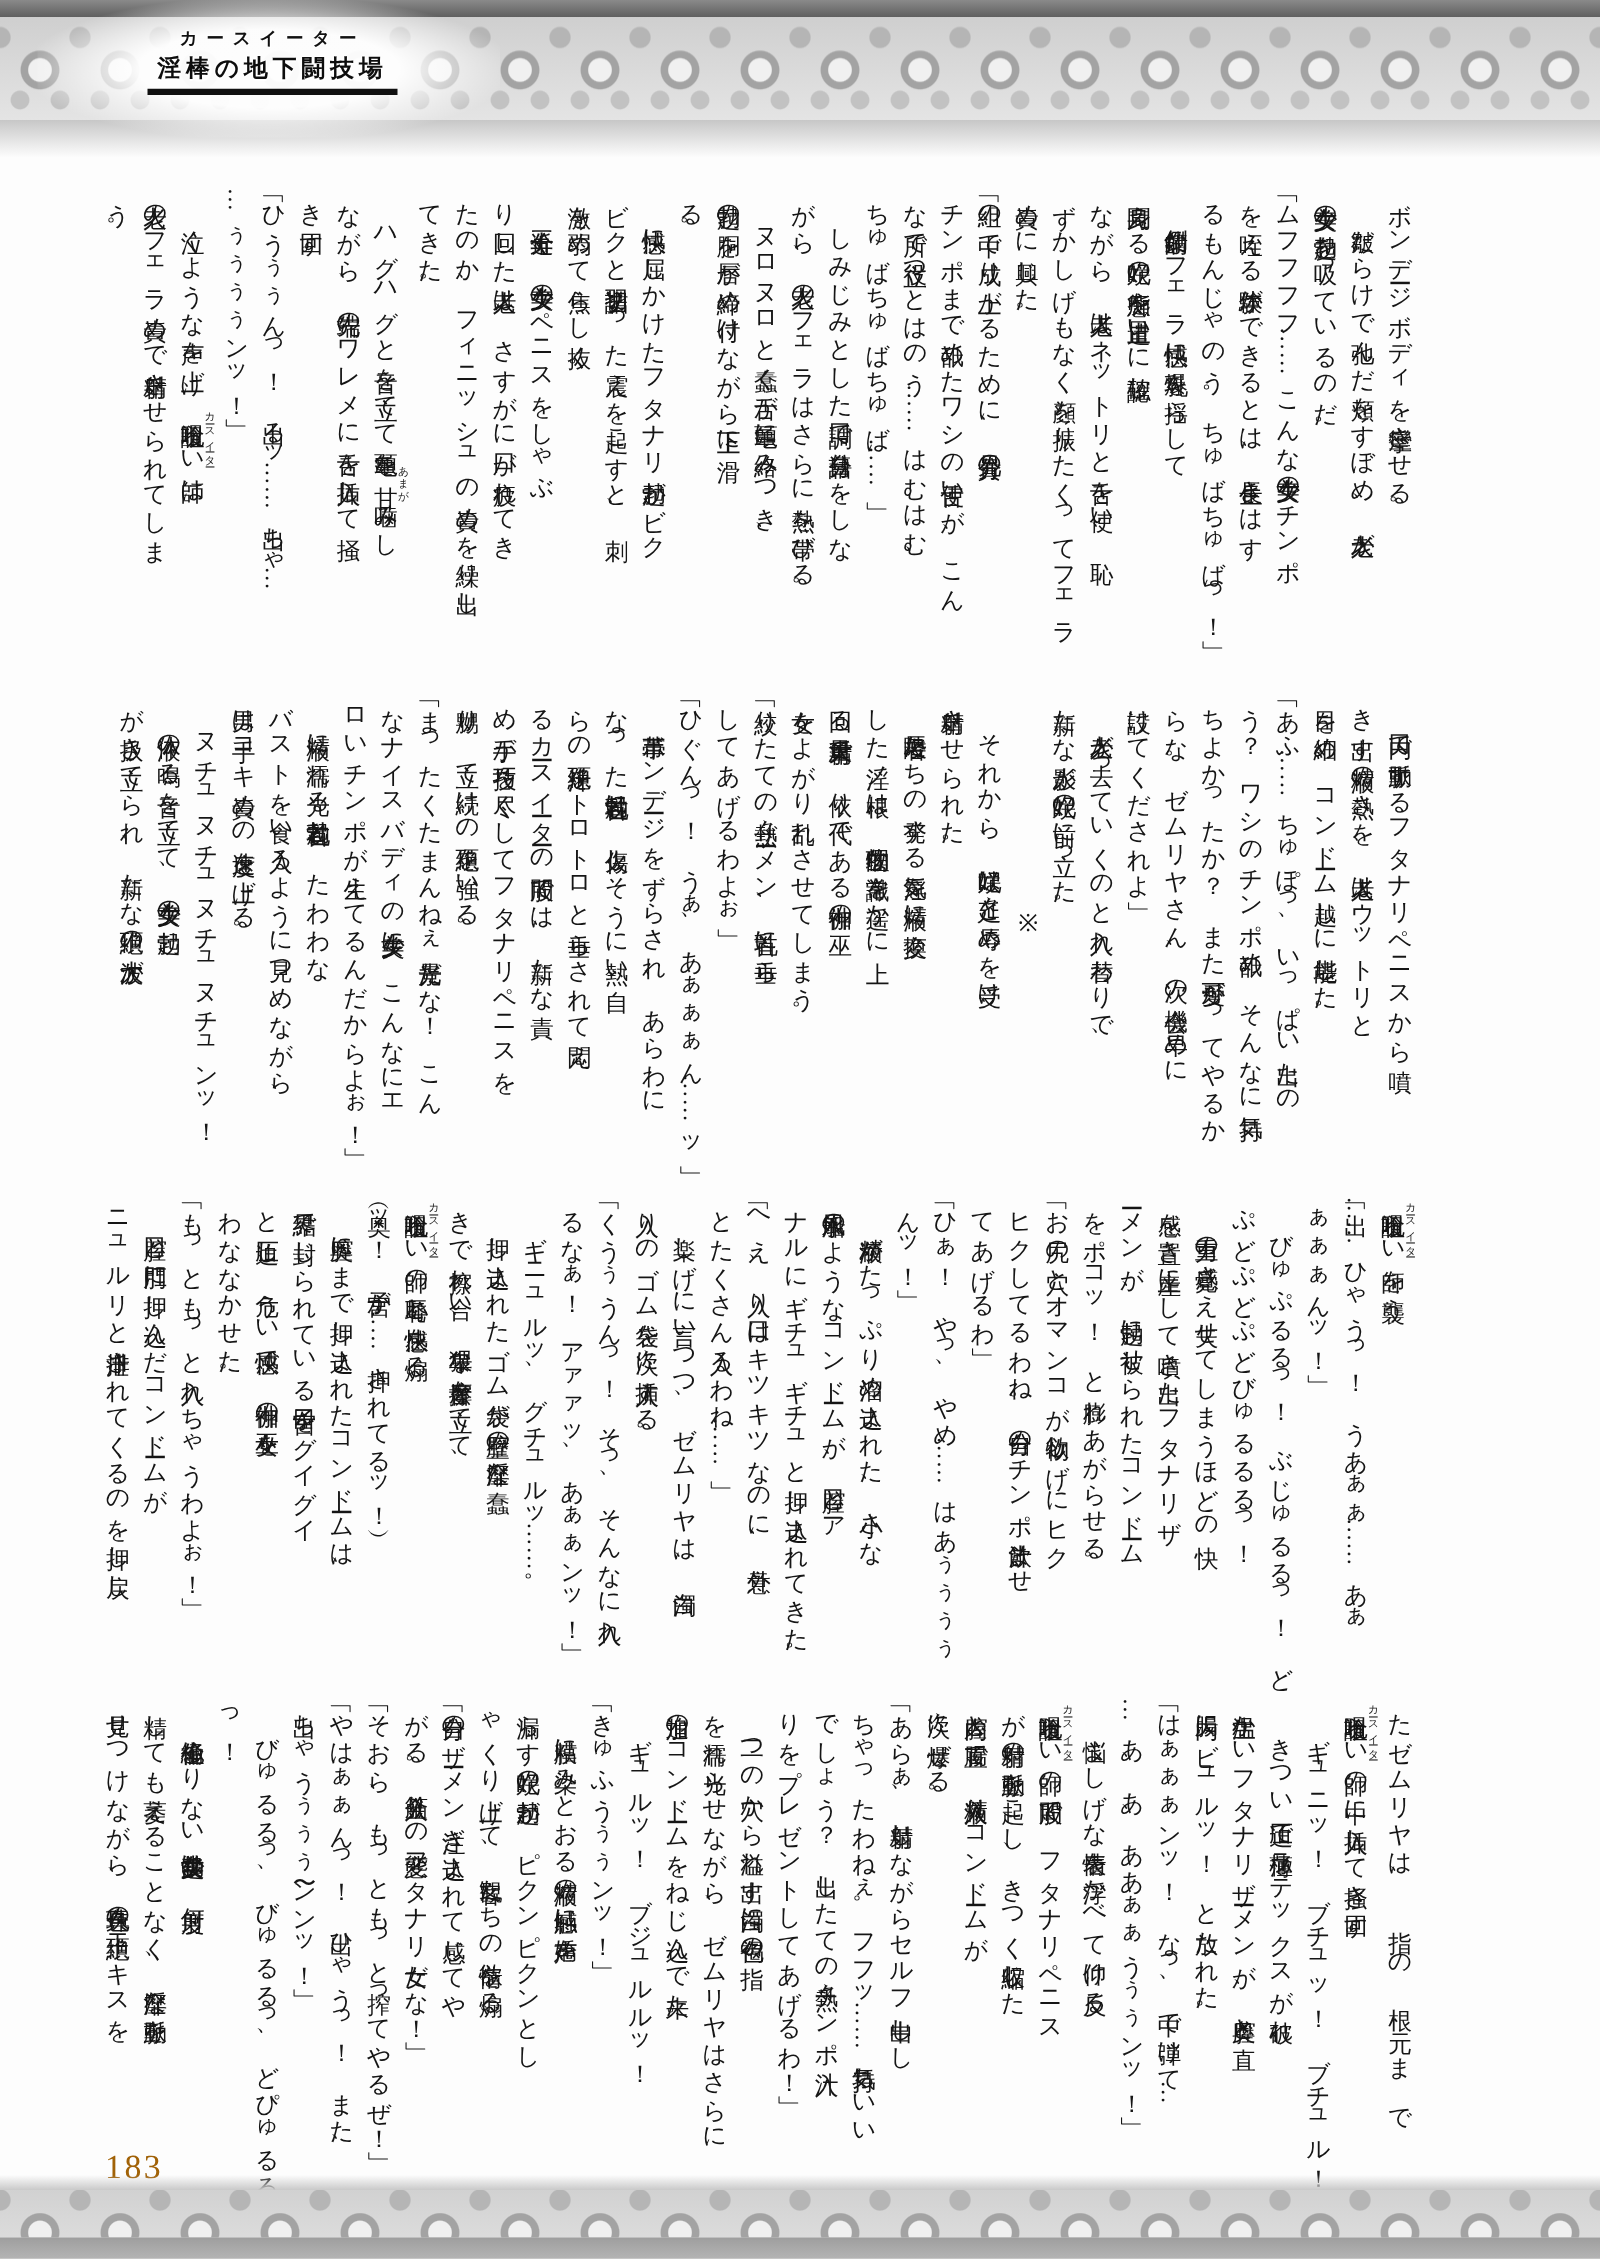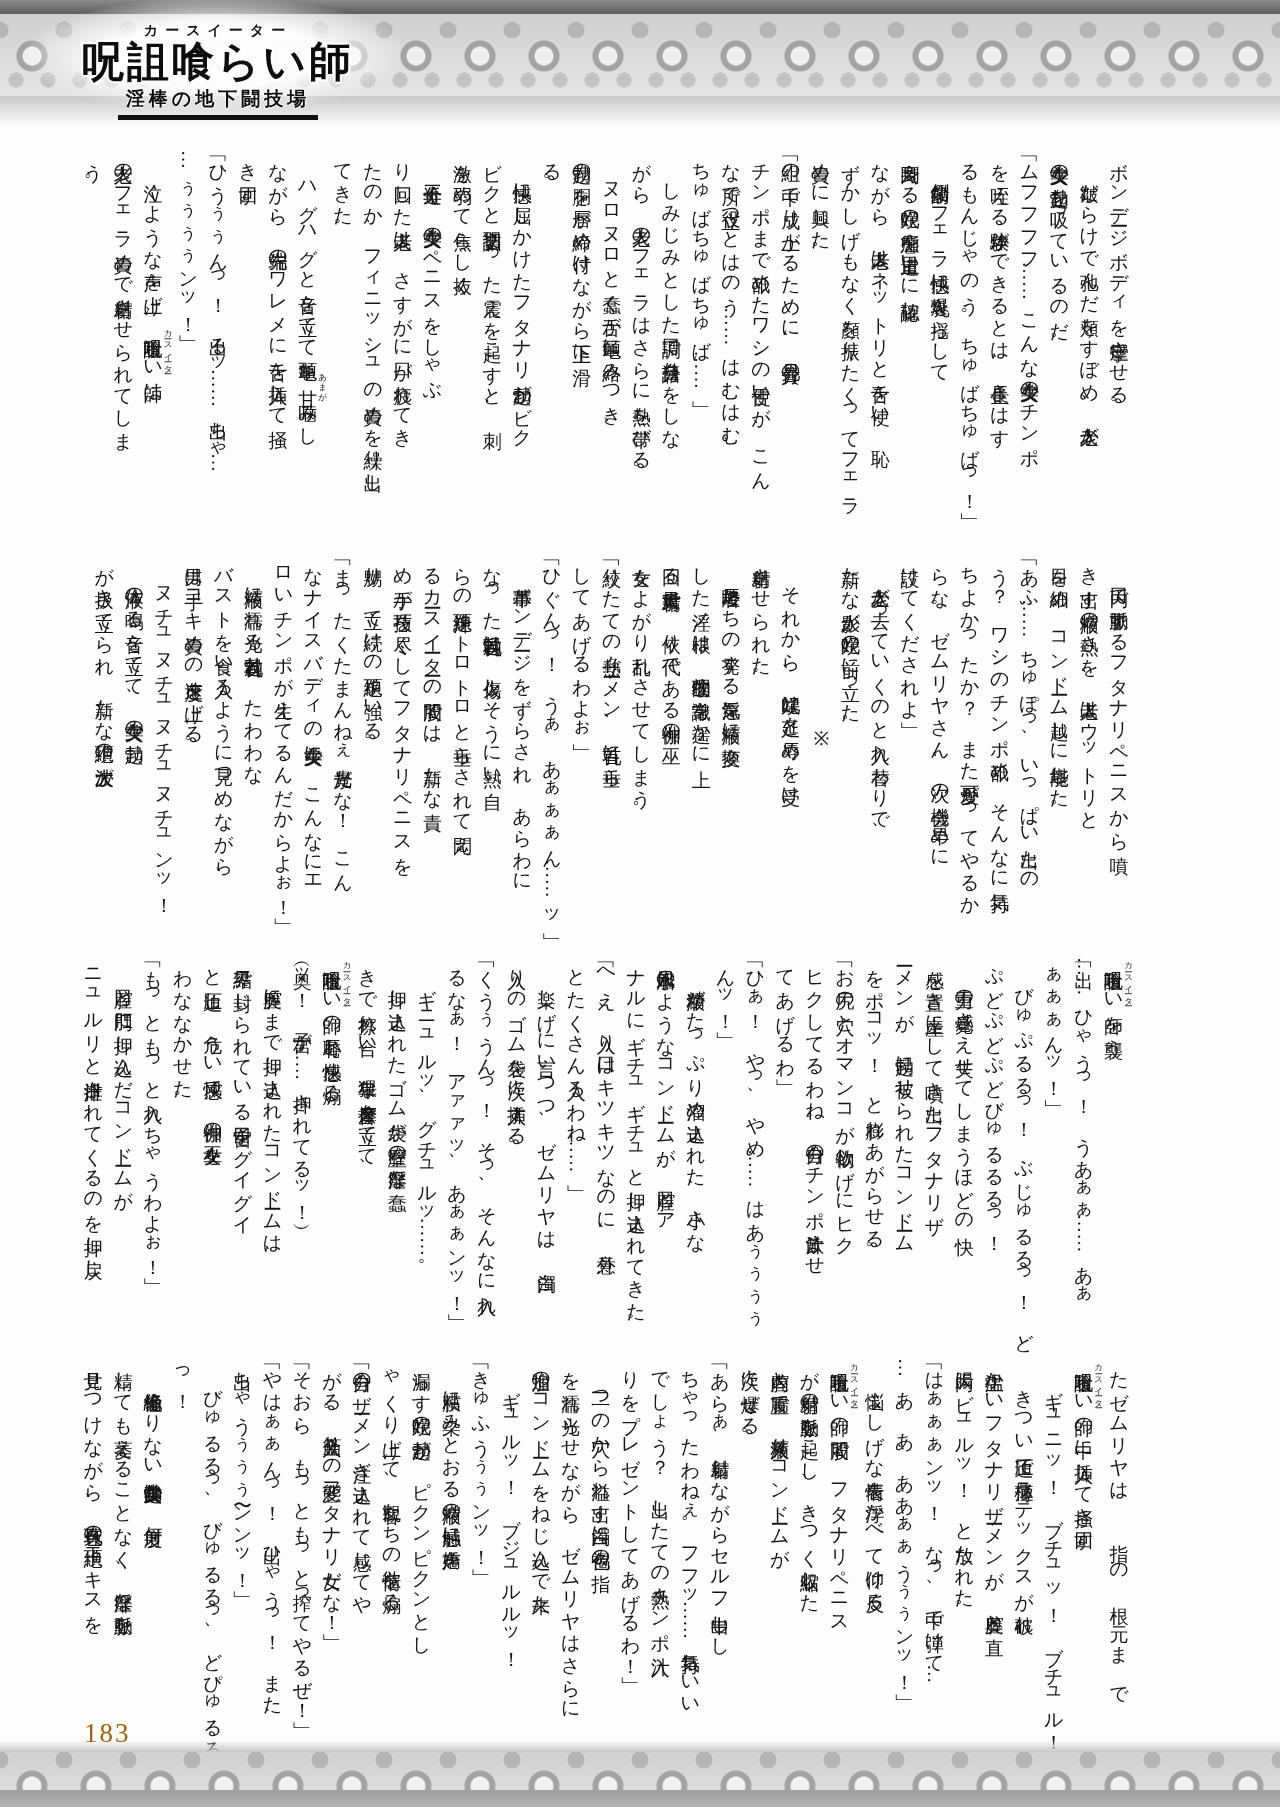--- a/index.html
+++ b/index.html
@@ -62,21 +62,20 @@
 
 <div class="border-top">
   <div class="bar-dark-top"></div>
   <div class="ornament ornament-top"></div>
   <div class="fade-top"></div>
 </div>
 
 <div class="logo-glow"></div>
 <div class="logo">
   <div class="logo-ruby">カースイーター</div>
-  <div class="logo-title">呪詛喰らい師</div>
   <div class="logo-subtitle">淫棒の地下闘技場</div>
 </div>
 
 <div class="band" style="top:150px;height:368px;">
     <div class="tcol">ボンデージボディを痙攣させる。</div>
     <div class="tcol">　皺だらけで弛んだ頬をすぼめ、老人が</div>
     <div class="tcol">美少女の勃起を吸っているのだ。</div>
     <div class="tcol">「ムフフフフ……こんな美少女のチンポ</div>
     <div class="tcol">を咥える体験ができるとは、長生きはす</div>
     <div class="tcol">るもんじゃのう。ちゅばちゅばっ！」</div>

